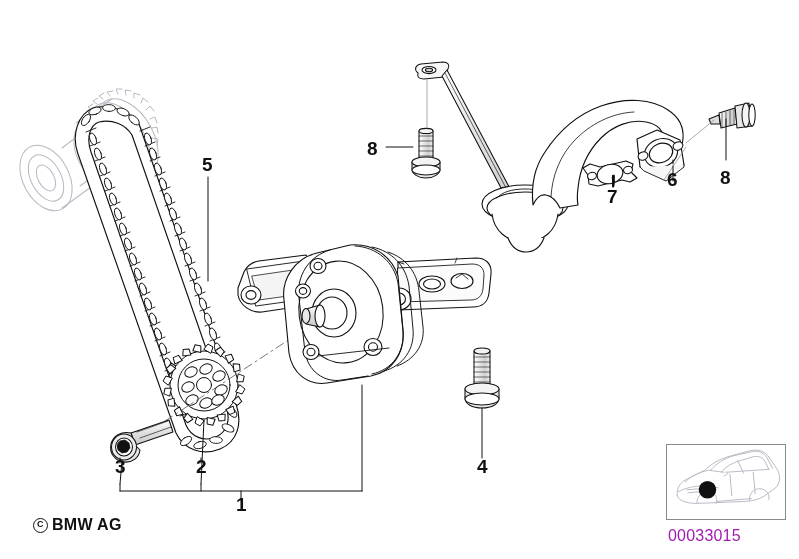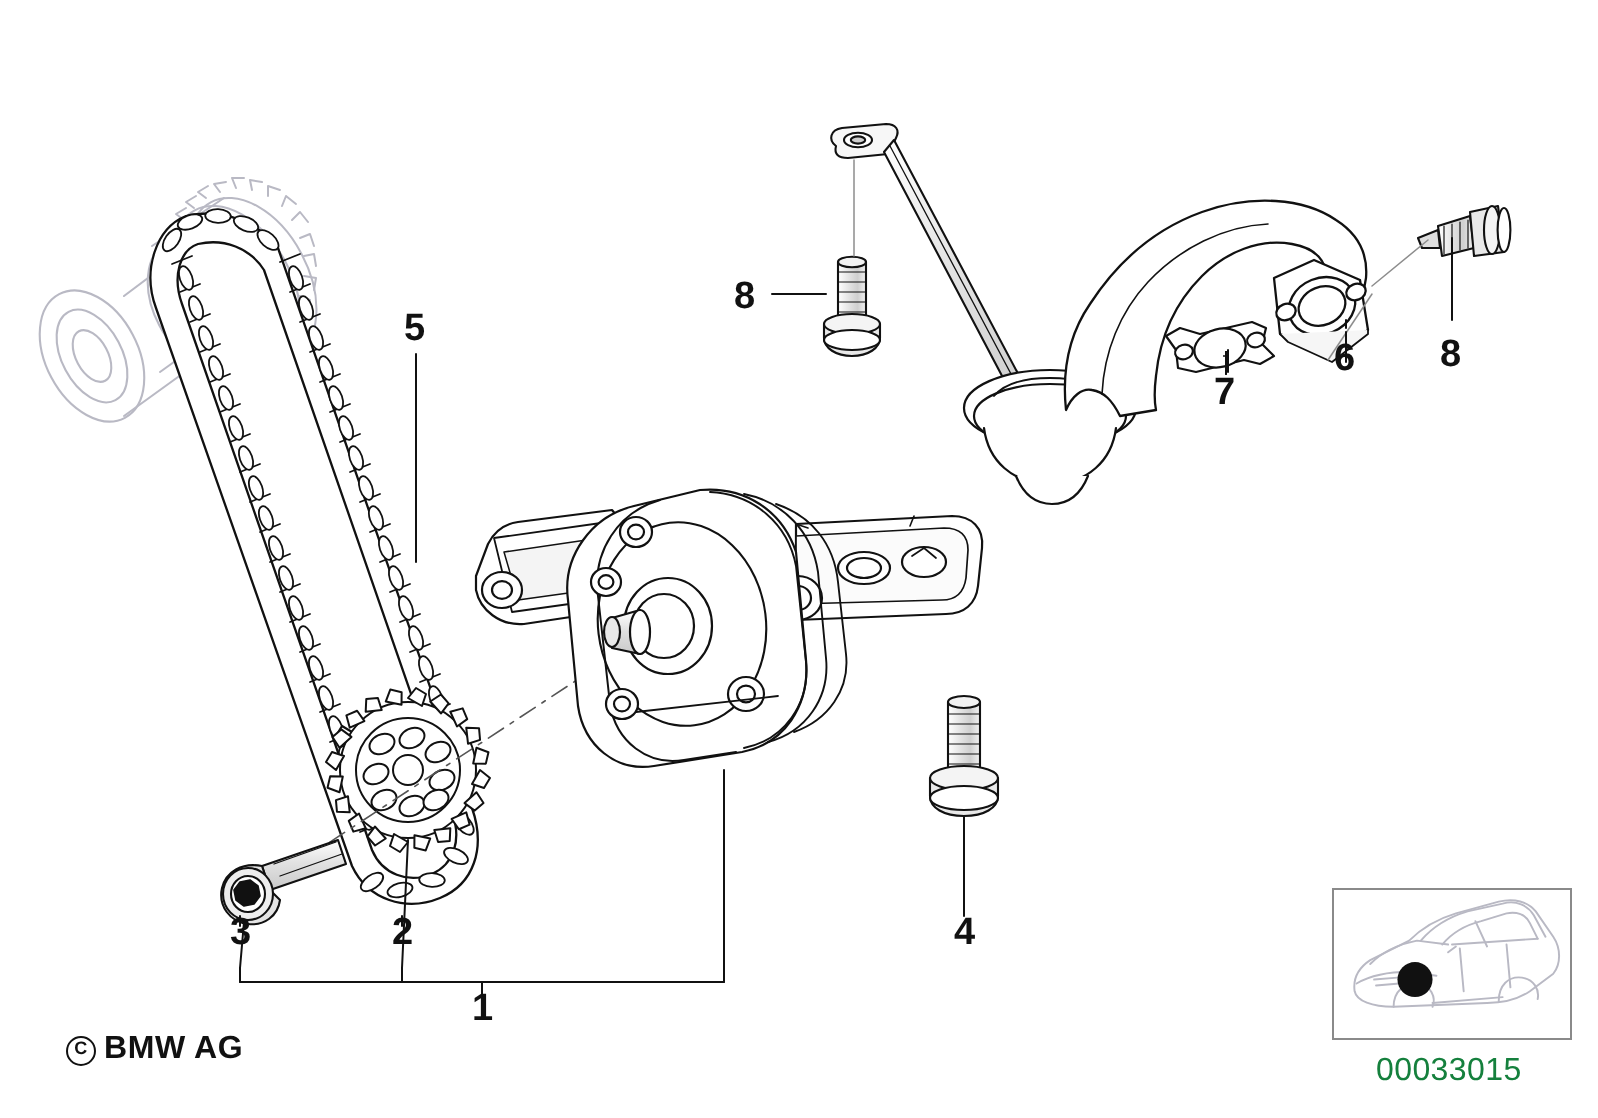--- a/index.html
+++ b/index.html
@@ -66,25 +66,25 @@
     width:120px;
     height:76px;
     border:1px solid #8a8a8a;
     background:#ffffff;
     box-sizing:border-box;
     overflow:hidden;
   }
   #thumb svg{display:block;width:100%;height:100%;}
   #diagnum{
     position:absolute;
-    left:688px;
+    left:668px;
     top:527px;
     font-family:"Liberation Sans", sans-serif;
     font-size:16px;
-    color:#15803d;
+    color:#a21caf;
     letter-spacing:.2px;
     white-space:nowrap;
   }
 </style>
 </head>
 <body>
 
 <div id="sheet">
 
   <svg id="art" viewBox="0 0 799 559" xmlns="http://www.w3.org/2000/svg">

